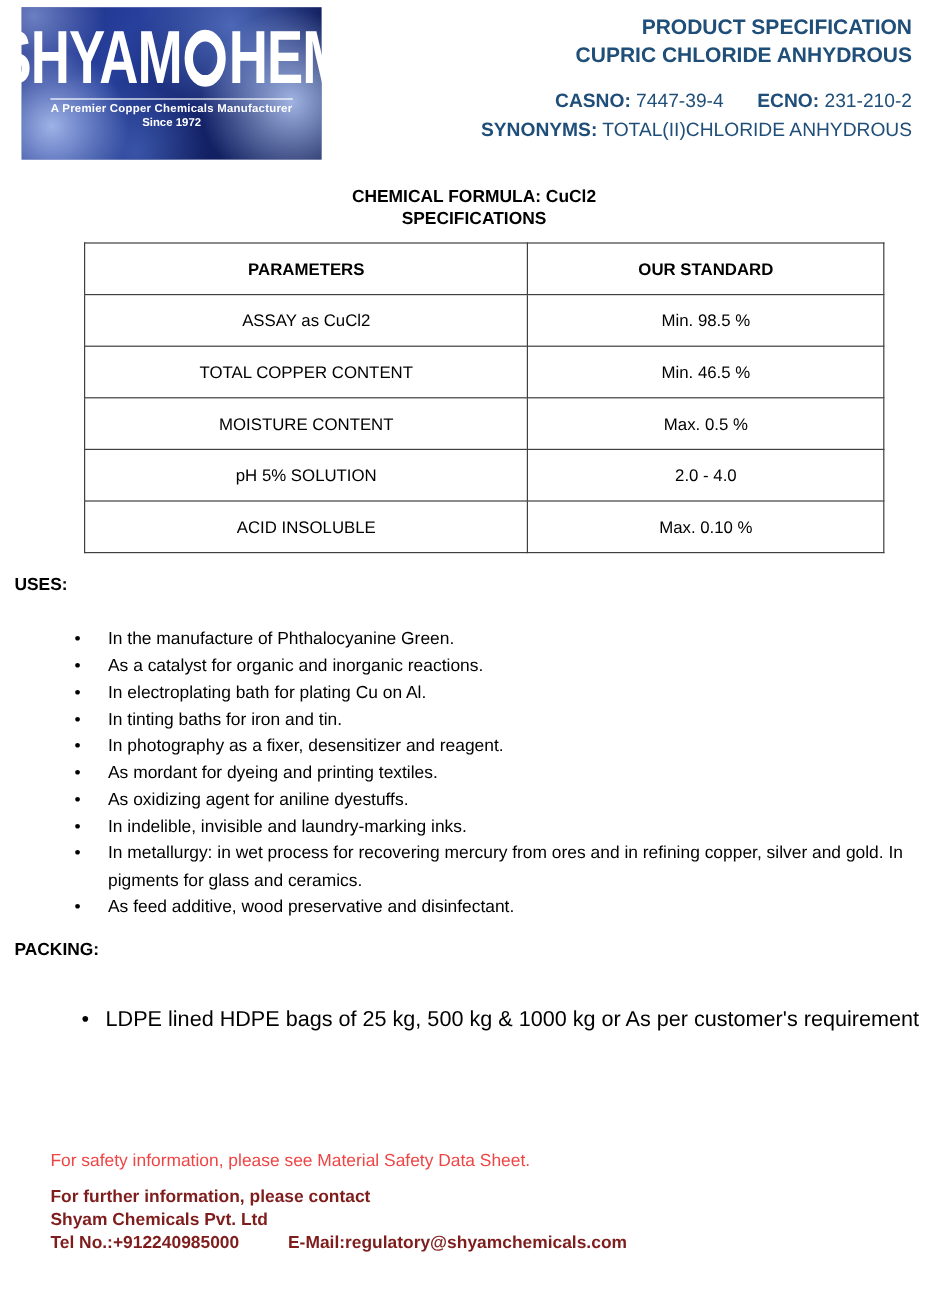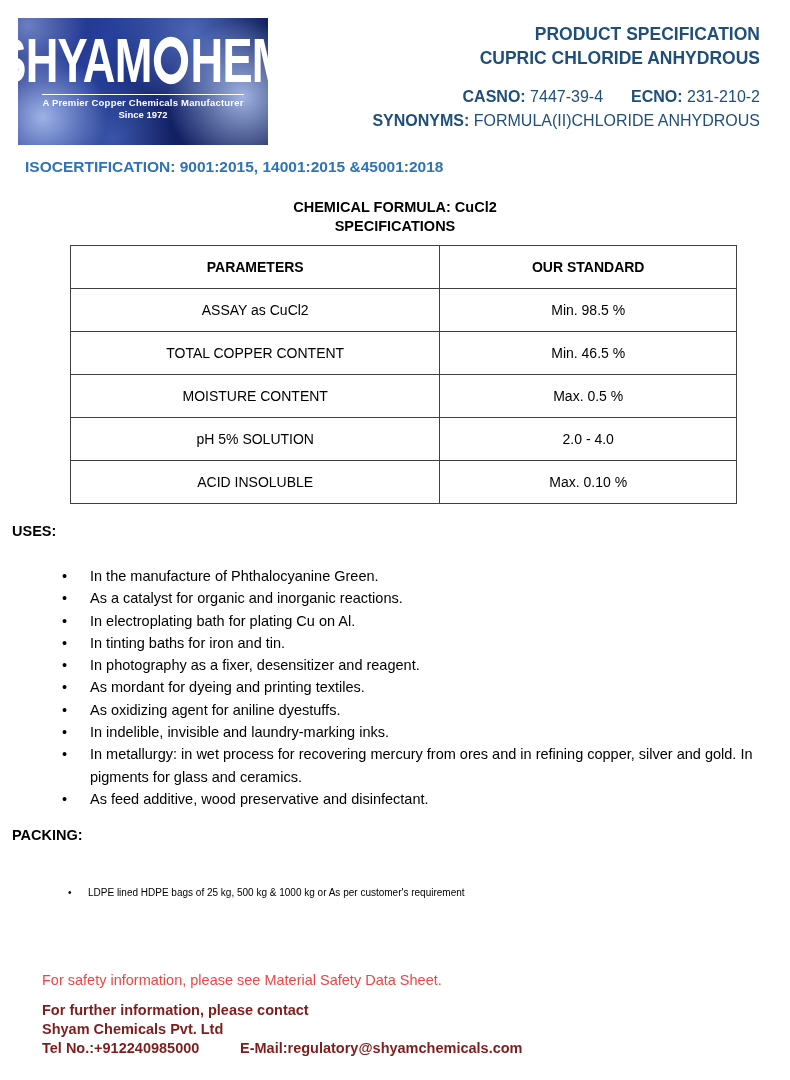--- a/index.html
+++ b/index.html
@@ -1,20 +1,20 @@
 <!DOCTYPE html>
 <html><head>
 <meta charset="utf-8">
 <style>
   * { margin:0; padding:0; box-sizing:border-box; }
   html,body { background:#ffffff; }
   body { font-family:"Liberation Sans", sans-serif; color:#000; }
   .page {
     position:relative; width:790px; height:1044px; background:#fff;
-    overflow:hidden; margin:12px auto;
+    overflow:hidden; margin:0 auto;
   }
 
   
   .header { display:flex; justify-content:space-between; padding-top:6px; }
   .logo {
     width:250px; height:127px; margin-left:18px; flex:0 0 auto;
     background:
       radial-gradient(circle at 10% 78%, rgba(165,185,235,0.95), rgba(165,185,235,0) 26%),
       radial-gradient(circle at 90% 62%, rgba(175,195,240,0.9), rgba(175,195,240,0) 32%),
       radial-gradient(circle at 70% 12%, rgba(90,120,200,0.8), rgba(90,120,200,0) 38%),
@@ -70,21 +70,21 @@
   .uses-label { margin-top:19px; }
   ul.uses { list-style:none; margin-top:26px; padding-left:62px; }
   ul.uses li {
     position:relative; padding-left:28px; font-size:14.5px; line-height:22.3px;
     max-width:718px;
   }
   ul.uses li::before { content:"\2022"; position:absolute; left:0; top:0; }
 
   .packing-label { margin-top:17px; }
   ul.packing { list-style:none; margin-top:40px; padding-left:68px; }
-  ul.packing li { position:relative; padding-left:20px; font-size:10px; line-height:19px; }
+  ul.packing li { position:relative; padding-left:20px; font-size:18px; line-height:19px; }
   ul.packing li::before { content:"\2022"; position:absolute; left:0; top:0; }
 
   
   .footer { position:absolute; left:42px; top:959px; }
   .safety { color:#ef4444; font-size:14.5px; line-height:19px; }
   .contact { margin-top:11px; color:#7f1d1d; font-weight:bold; font-size:14.5px; line-height:19.2px; }
   .tel-line .tel { display:inline-block; width:198px; }
 </style>
 </head>
 <body>
@@ -102,26 +102,25 @@
         <div class="tagline">A Premier Copper Chemicals Manufacturer</div>
       </div>
       <div class="since">Since 1972</div>
     </div>
 
     <div class="header-right">
       <div class="doc-title">PRODUCT SPECIFICATION</div>
       <div class="doc-title">CUPRIC CHLORIDE ANHYDROUS</div>
       <div class="id-block">
         <div><b>CASNO:</b><span> 7447-39-4</span><b class="ecno-label">ECNO:</b><span> 231-210-2</span></div>
-        <div><b>SYNONYMS:</b><span> FORMULA(II)CHLORIDE ANHYDROUS</span></div>
+        <div><b>SYNONYMS:</b><span> TOTAL(II)CHLORIDE ANHYDROUS</span></div>
       </div>
     </div>
   </div>
 
-  <div class="iso">ISOCERTIFICATION: 9001:2015, 14001:2015 &amp;45001:2018</div>
 
   <div class="formula">CHEMICAL FORMULA: CuCl2</div>
   <div class="spec-heading">SPECIFICATIONS</div>
 
   <table class="spec">
     <colgroup>
         <col class="c1">
         <col class="c2">
       </colgroup>
     <thead>

